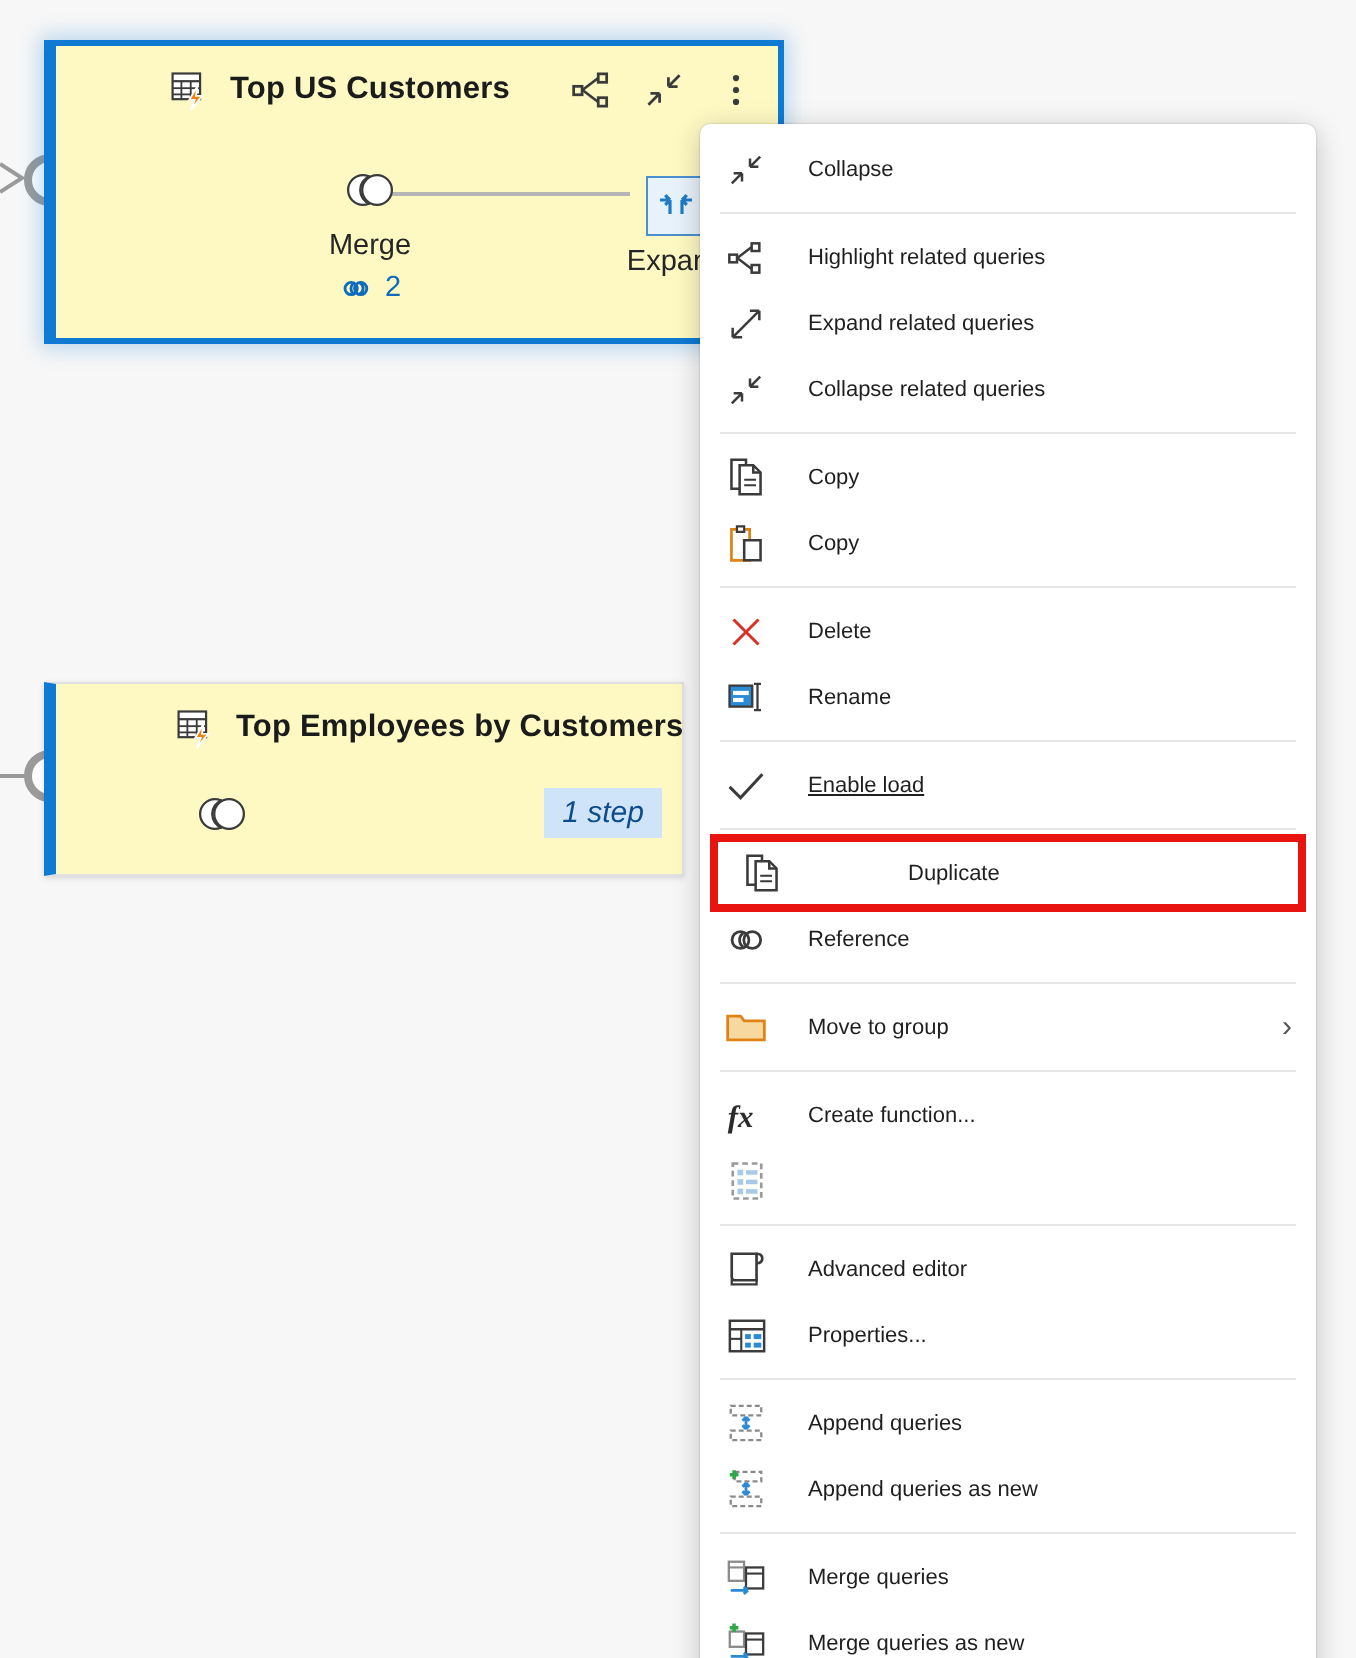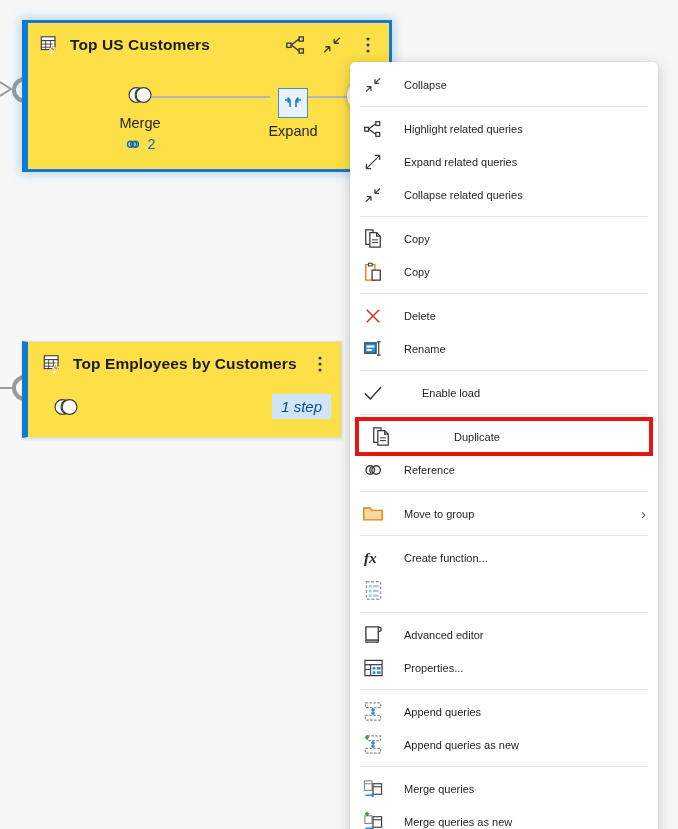--- a/index.html
+++ b/index.html
@@ -7,22 +7,23 @@
     width:678px;height:829px;
     background:#f6f6f6;
     font-family:"Liberation Sans","DejaVu Sans",sans-serif;
     position:relative;overflow:hidden;
     -webkit-font-smoothing:antialiased;
   }
   .canvas{position:absolute;inset:0;background:#f7f7f7;}
 
   
   .card{
-    position:absolute;background:#fde047;
+    position:absolute;background:#fef9c3;
     box-sizing:border-box;
+    padding-left:45px;
   }
   .card.selected{
     border:3px solid #0f7ad4;
     box-shadow:0 0 10px 2px rgba(15,122,212,.28);
   }
   .card.plain{
     border:1px solid #e1e1e1;
     border-left:6px solid #0f7ad4;
     box-shadow:0 1px 3px rgba(0,0,0,.14);
   }
@@ -314,21 +315,21 @@
       <span class="lbl">Rename</span>
     </div>
     <div class="sep"></div>
 
     <div class="mi">
       <span class="ico">
         <svg width="22" height="20" viewBox="0 0 24 22">
           <path d="M3 11.5 L9 17.5 L21 4.5" fill="none" stroke="#3b3b3b" stroke-width="1.7"></path>
         </svg>
       </span>
-      <span class="lbl" style="margin-left:18px;">Enable load</span>
+      <span class="lbl" style="text-decoration:underline;">Enable load</span>
     </div>
     <div class="sep"></div>
 
     <div class="mi highlighted">
       <span class="ico" style="margin-left:8px;">
         <svg width="20" height="21" viewBox="0 0 22 23">
           <path d="M3 2 L11 2 L11 18 L3 18 Z" fill="#ffffff" stroke="#3b3b3b" stroke-width="1.4"></path>
           <path d="M7.5 5 L15 5 L19 9 L19 21 L7.5 21 Z" fill="#ffffff" stroke="#3b3b3b" stroke-width="1.4"></path>
           <path d="M15 5 L15 9 L19 9" fill="none" stroke="#3b3b3b" stroke-width="1.4"></path>
           <path d="M10 13 L16.5 13 M10 16 L16.5 16" stroke="#3b3b3b" stroke-width="1.1"></path>

